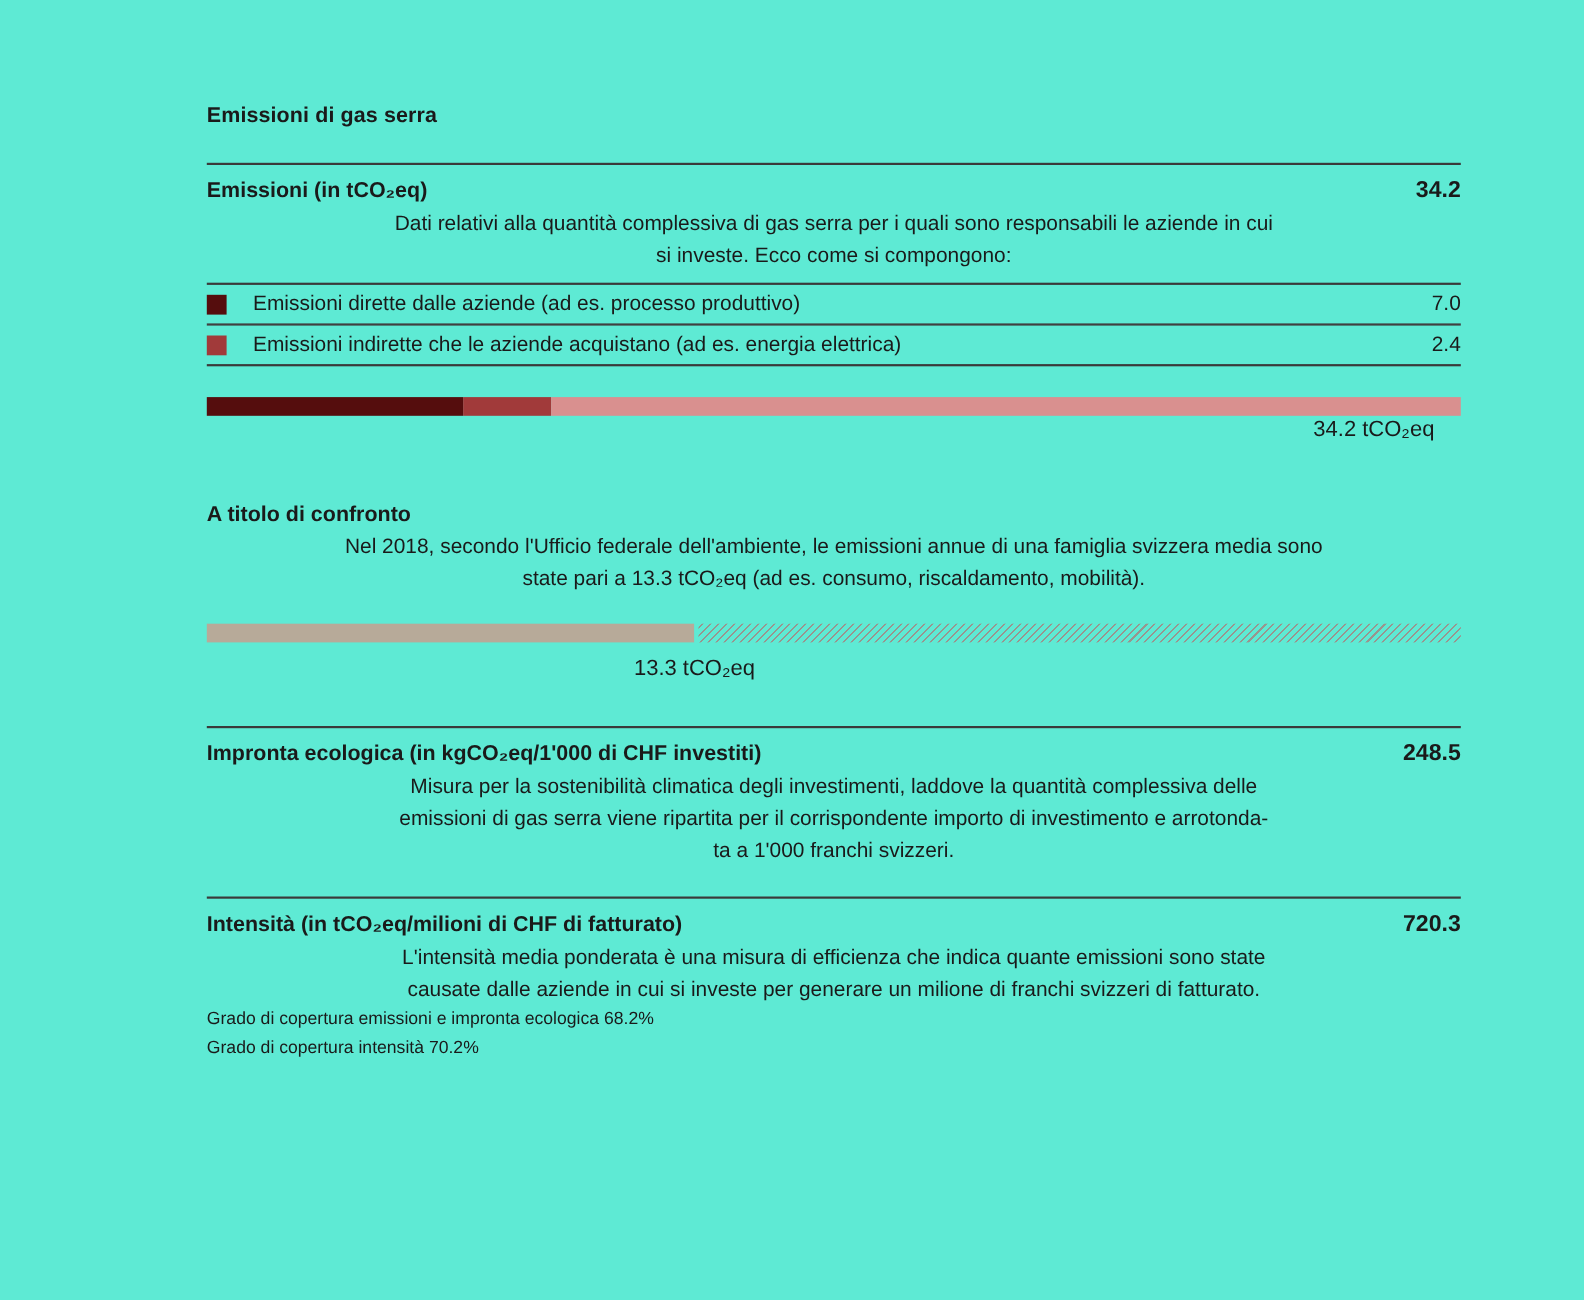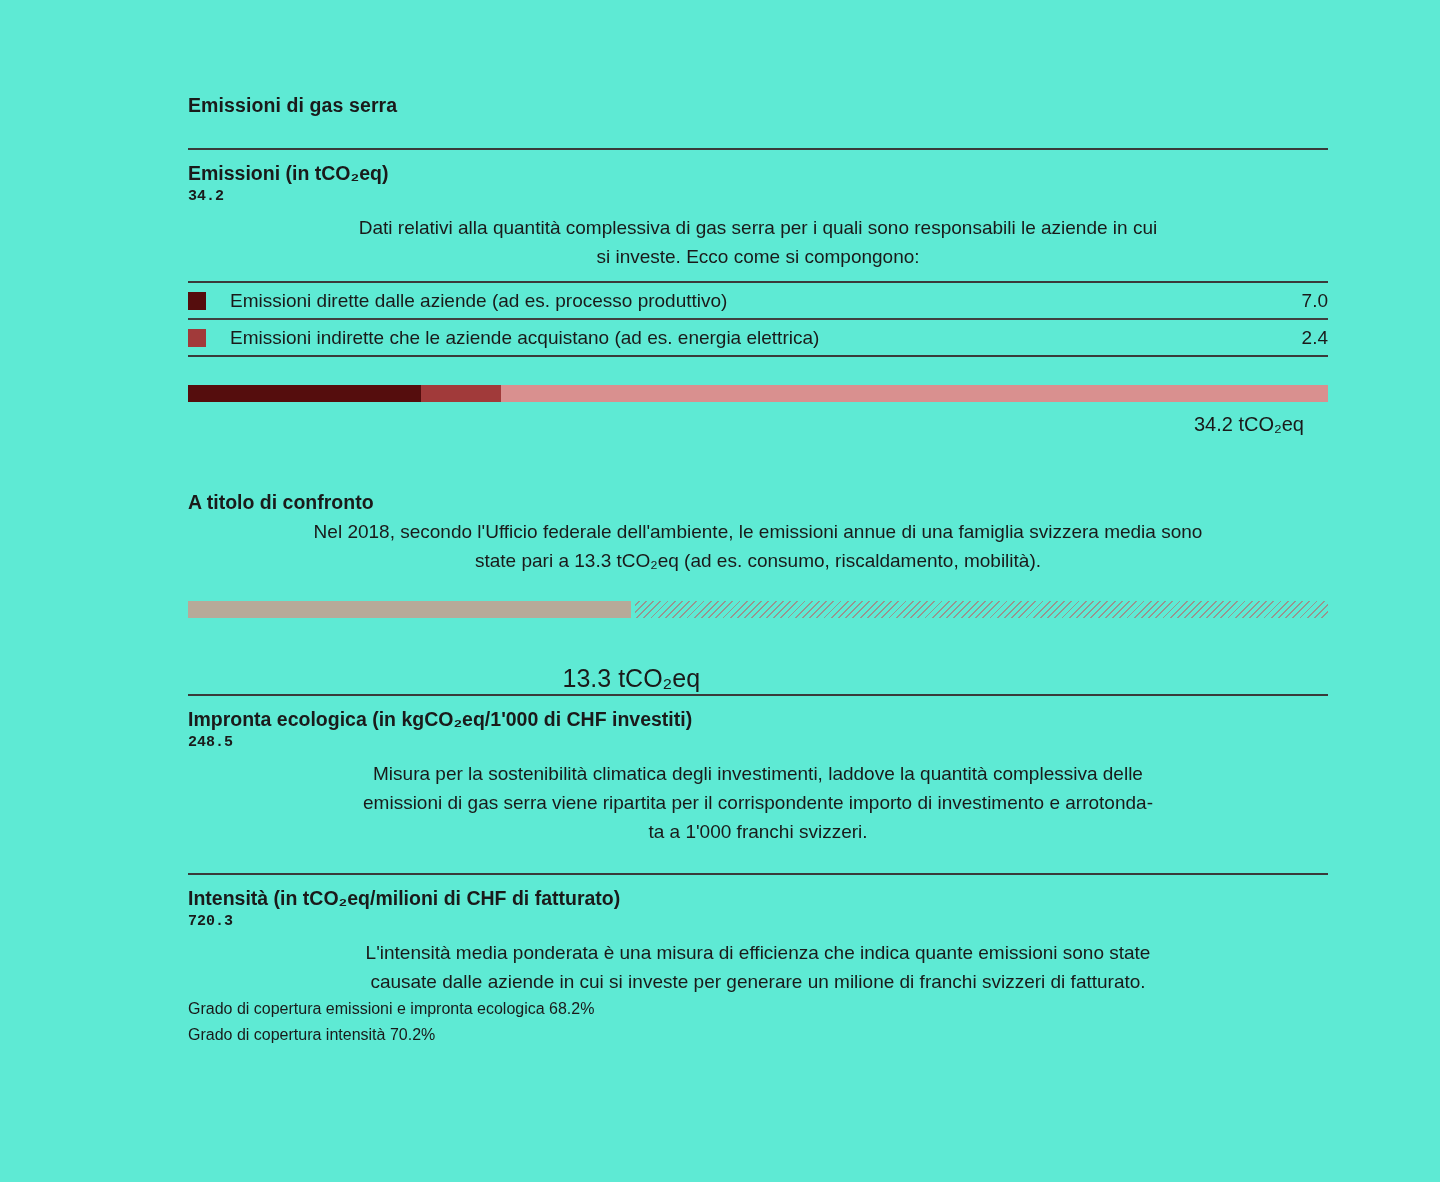--- a/index.html
+++ b/index.html
@@ -28,33 +28,31 @@
     border: 0;
     border-top: 2px solid #3a3a3a;
     margin: 0;
   }
   .rule-top { margin-top: 32px; }
   .metric-row {
     display: flex;
     justify-content: space-between;
     align-items: baseline;
     padding-top: 11px;
-    flex-direction: column;
   }
   .metric-heading {
     font-size: 19.5px;
     font-weight: bold;
     line-height: 24px;
   }
   .metric-value {
-    font-size: 15px;
+    font-size: 21px;
     font-weight: bold;
     line-height: 24px;
     text-align: right;
-    font-family: Liberation Mono, monospace;
   }
   .body-text {
     font-size: 19px;
     line-height: 29px;
     white-space: pre-line;
     margin: 4px 0 0 0;
     text-align: center;
   }
   .legend {
     margin-top: 10px;
@@ -86,21 +84,20 @@
     text-align: right;
     flex: 0 0 70px;
   }
   .stacked-bar {
     display: flex;
     height: 17px;
     margin-top: 28px;
   }
   .stacked-bar .segment { height: 100%; }
   .bar-total-label {
-    margin-top: 10px;
     font-size: 20px;
     line-height: 24px;
     text-align: right;
     padding-right: 24px;
   }
   .compare-title {
     margin-top: 55px;
     font-size: 19.5px;
     font-weight: bold;
     line-height: 22px;
@@ -122,24 +119,23 @@
     );
   }
   .compare-label-wrap {
     position: relative;
     height: 24px;
     margin-top: 12px;
   }
   .compare-label {
     position: absolute;
     transform: translateX(-50%);
-    font-size: 25px;
+    font-size: 20px;
     line-height: 24px;
     white-space: nowrap;
-    margin-top: 36px;
   }
   .rule-footprint { margin-top: 40px; }
   .rule-intensity { margin-top: 27px; }
   .coverage {
     font-size: 16px;
     line-height: 26px;
   }
 </style>
 </head>
 <body>

